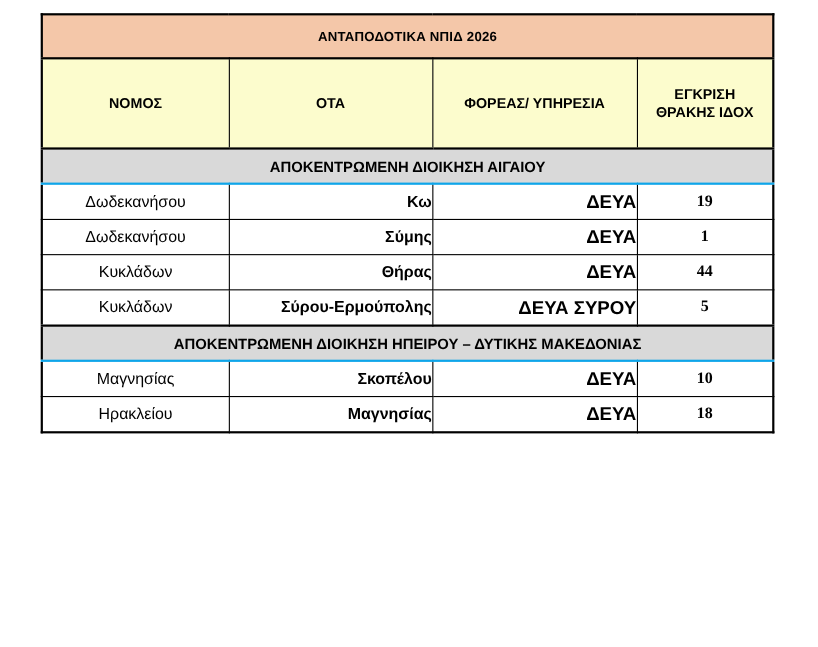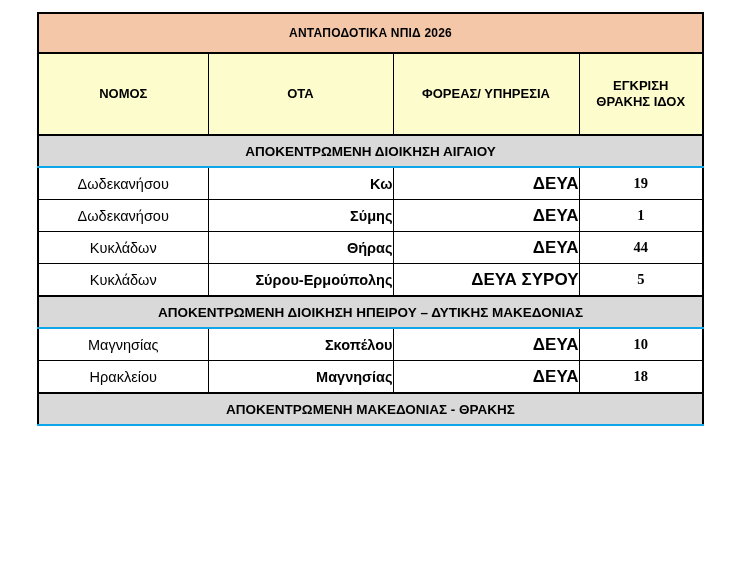--- a/index.html
+++ b/index.html
@@ -159,18 +159,15 @@
           <td class="col-ota">Σκοπέλου</td>
           <td class="col-foreas">ΔΕΥΑ</td>
           <td class="col-theseis">10</td>
         </tr>
         <tr class="data-row">
           <td class="col-nomos">Ηρακλείου</td>
           <td class="col-ota">Μαγνησίας</td>
           <td class="col-foreas">ΔΕΥΑ</td>
           <td class="col-theseis">18</td>
         </tr>
-        <tr class="section-row">
-          <td colspan="4">ΑΠΟΚΕΝΤΡΩΜΕΝΗ ΜΑΚΕΔΟΝΙΑΣ - ΘΡΑΚΗΣ</td>
-        </tr>
       </tbody>
   </table>
 </div>
 
 </body></html>

